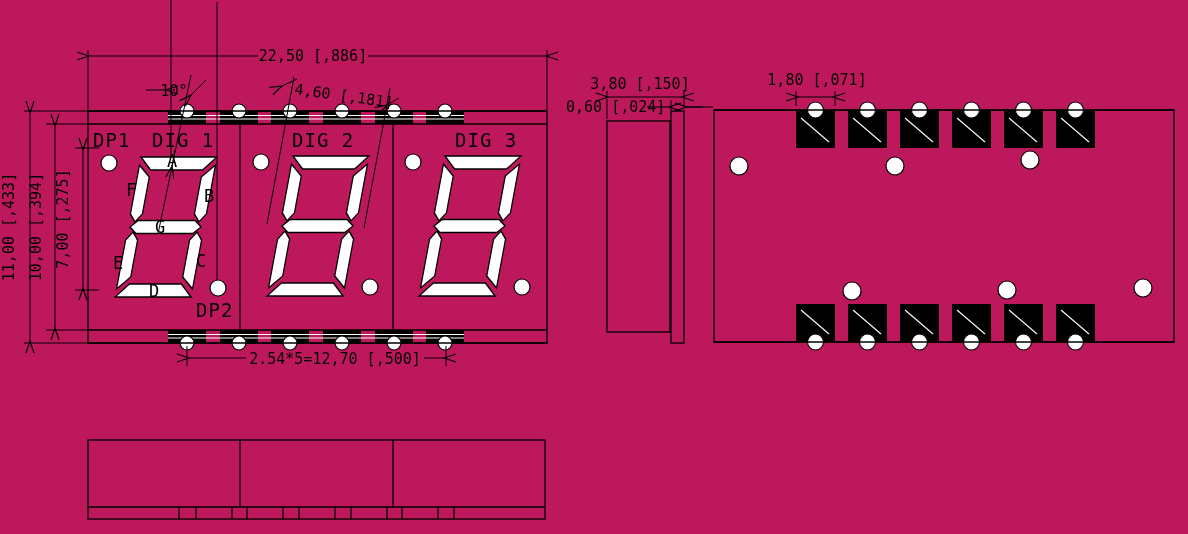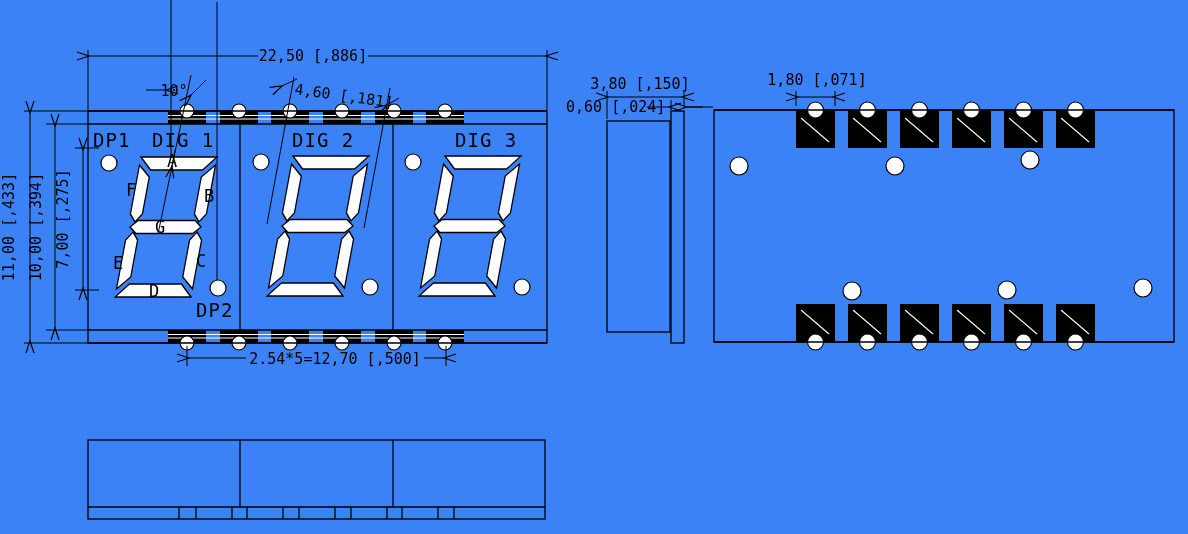--- a/index.html
+++ b/index.html
@@ -1,16 +1,16 @@
 <!DOCTYPE html>
 <html><head>
 <meta charset="utf-8">
 <style>
   html,body{margin:0;padding:0;background:#ffffff;}
-  .canvas-wrap{width:1188px;height:534px;background:#3b82f6;position:relative;overflow:hidden;}
+  .canvas-wrap{width:1188px;height:534px;background:#be185d;position:relative;overflow:hidden;}
   svg{display:block;}
   .ol{fill:none;stroke:#000;stroke-width:1.3;}
   .thin{fill:none;stroke:#000;stroke-width:1;}
   .seg7{fill:#ffffff;stroke:#000;stroke-width:1.3;}
   .padblk{fill:#000;stroke:none;}
   .wline{stroke:#fff;stroke-width:1.1;fill:none;}
   .notch{fill:#fff;stroke:#000;stroke-width:1.1;}
   .hole{fill:#fff;stroke:#000;stroke-width:1.2;}
   .dim{font:15px "DejaVu Sans Mono", monospace;fill:#000;}
   .lbl{font:19px "DejaVu Sans Mono", monospace;letter-spacing:1px;fill:#000;}

